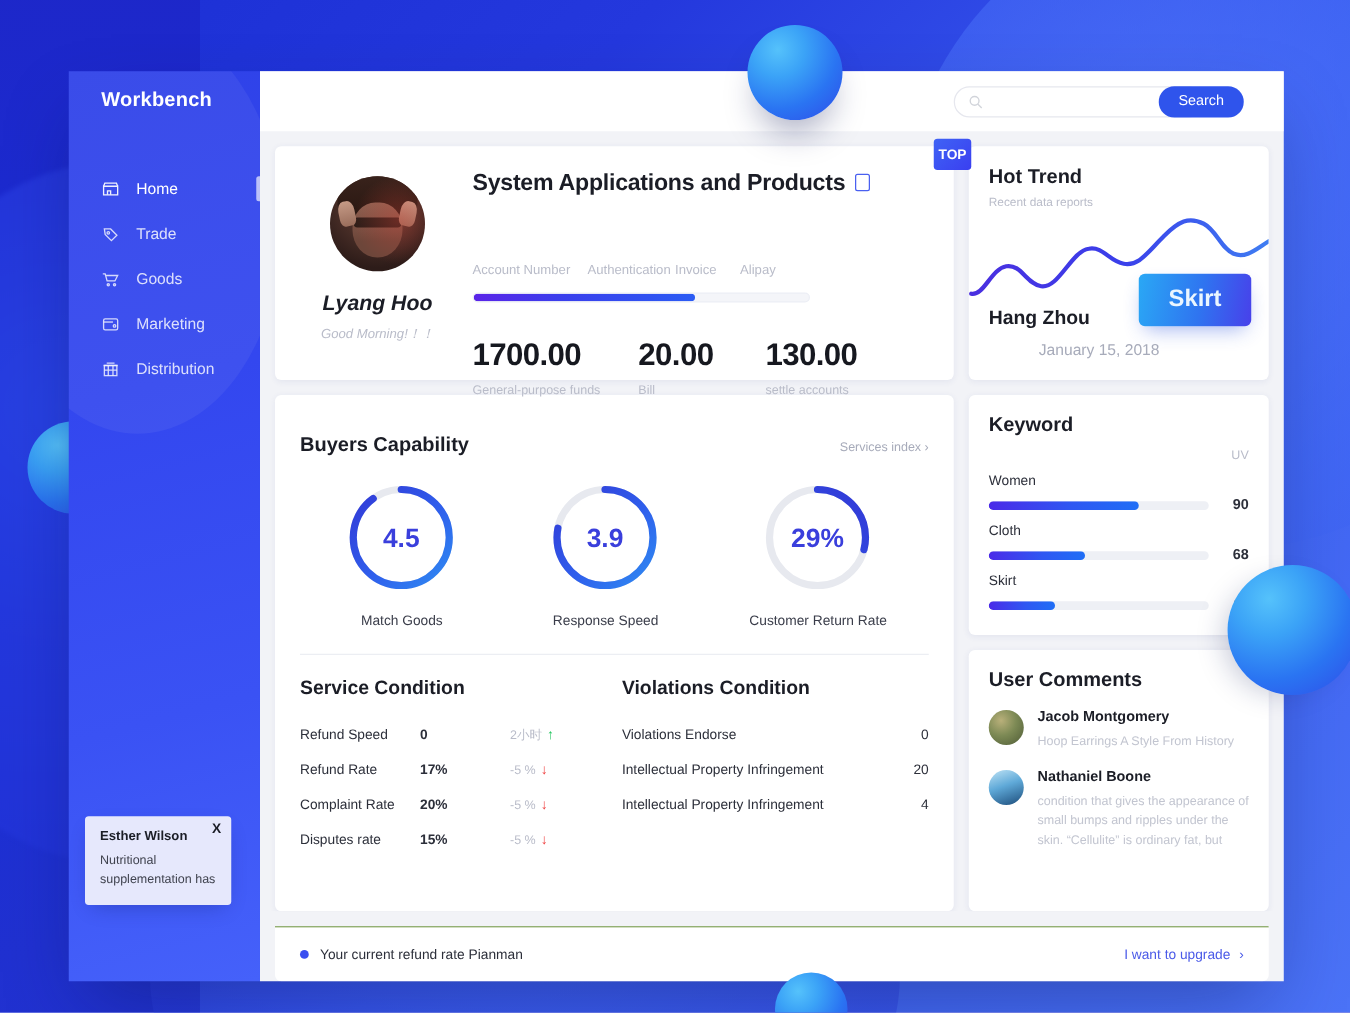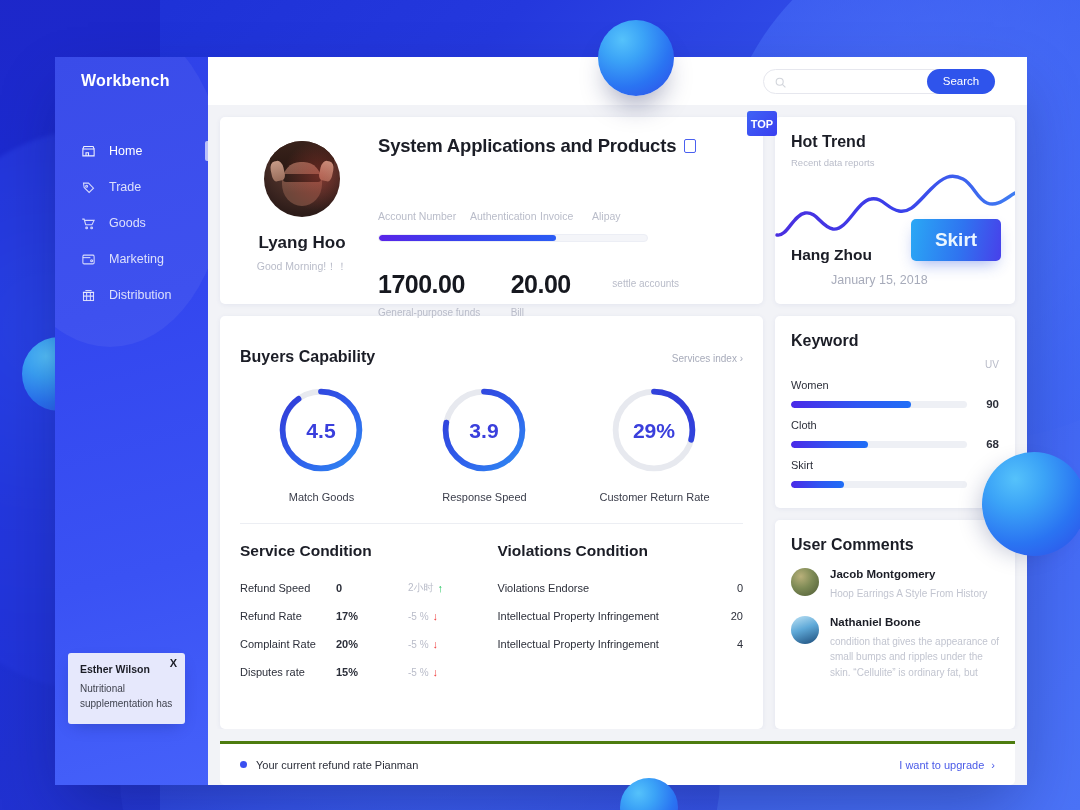--- a/index.html
+++ b/index.html
@@ -143,20 +143,21 @@
     background: #fff; border-radius: 5px;
     box-shadow: 0 1px 5px rgba(40,60,140,.07);
   }
 
   
   .hero { display: flex; padding: 18px 18px 20px 18px; height: 187px; }
   .profile {
     width: 128px; flex: none; display: flex; flex-direction: column;
     align-items: center; padding-top: 6px;
     border-right: 0;
+    font-style: italic;
   }
   .avatar {
     width: 76px; height: 76px; border-radius: 50%; overflow: hidden;
     background: radial-gradient(circle at 50% 28%, #6b4a3e 0%, #4b2f28 42%, #2d1c19 78%);
     position: relative;
   }
   .avatar .hair {
     position: absolute; left: 8%; top: -6%; width: 84%; height: 58%;
     border-radius: 50% 50% 40% 40%;
     background: linear-gradient(180deg, #3b241d 0%, #26150f 100%);
@@ -247,21 +248,21 @@
   .row .k { width: 96px; flex: none; }
   .row .v { width: 72px; flex: none; font-weight: 600; }
   .row .d { color: #b9bcc9; font-size: 10px; display: flex; align-items: center; gap: 4px; }
   .arrow-up { color: #22c55e; font-size: 11px; }
   .arrow-down { color: #ef3b3b; font-size: 11px; }
   .row-v { display: flex; align-items: center; font-size: 11px; color: #2c2f3a; height: 28px; }
   .row-v .k { flex: 1; }
   .row-v .v { font-weight: 400; }
 
   .footer-bar {
-    height: 44px; flex: none; background: #fff; border-top: 3px solid #4d7c0f;
+    height: 44px; flex: none; background: #fff; border-top: 1px solid #4d7c0f;
     display: flex; align-items: center; justify-content: space-between;
     padding: 0 20px; margin: 12px 12px 0 12px; border-radius: 0 0 5px 5px;
   }
   .footer-note { display: flex; align-items: center; gap: 9px; font-size: 11px; color: #2c2f3a; }
   .dot { width: 7px; height: 7px; border-radius: 50%; background: #3a4ff0; display: inline-block; }
   .footer-link { font-size: 11px; color: #4a5ae8; cursor: pointer; display: flex; align-items: center; gap: 7px; }
 
   
   .trend { padding: 16px 16px 14px 16px; height: 187px; position: relative; overflow: hidden; }
   .trend-title { font-size: 16px; font-weight: 600; color: #1b1d26; }
@@ -449,20 +450,21 @@
             <div class="stats">
               <div class="stat">
                 <div class="stat-val">1700.00</div>
                 <div class="stat-lbl">General-purpose funds</div>
               </div>
               <div class="stat">
                 <div class="stat-val">20.00</div>
                 <div class="stat-lbl">Bill</div>
               </div>
               <div class="stat">
+                <div class="stat-val">130.00</div>
                 <div class="stat-lbl">settle accounts</div>
               </div>
             </div>
           </div>
         </div>
 
         <div class="card cap">
           <div class="cap-head">
             <span class="cap-title">Buyers Capability</span>
             <span class="cap-link">

